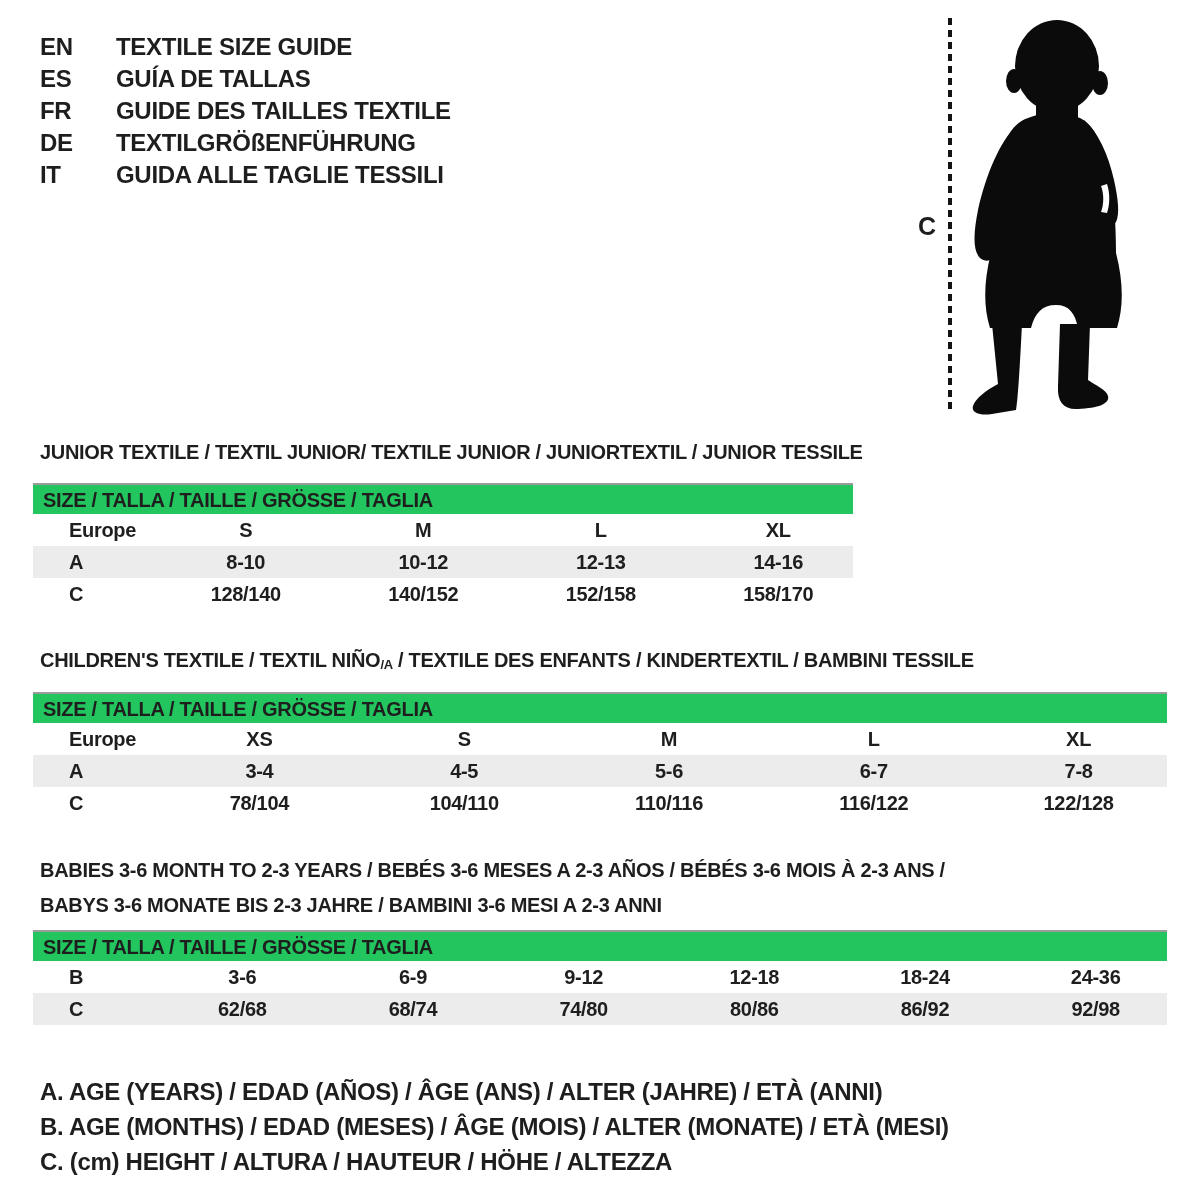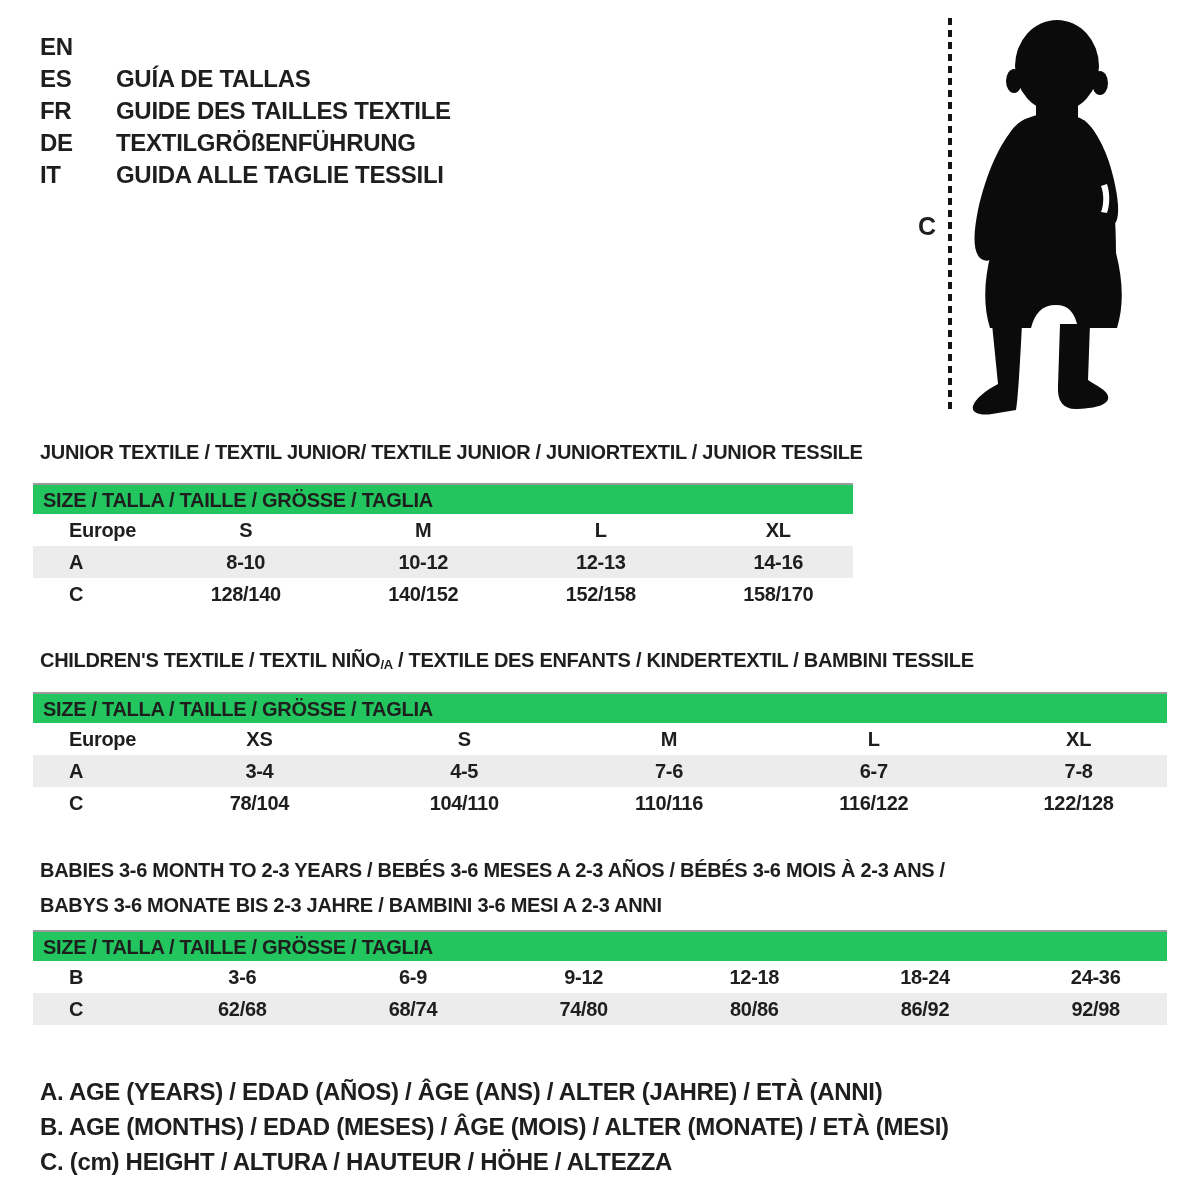--- a/index.html
+++ b/index.html
@@ -42,20 +42,21 @@
   .legend{position:absolute;left:40px;top:1074px;font-size:24px;line-height:35px;}
 </style>
 </head>
 <body>
 
 <div class="canvas">
 
   <div class="lang-block">
     <div class="lang-line">
       <span class="lang-code">EN</span>
+      <span class="lang-label">TEXTILE SIZE GUIDE</span>
     </div>
     <div class="lang-line">
       <span class="lang-code">ES</span>
       <span class="lang-label">GUÍA DE TALLAS</span>
     </div>
     <div class="lang-line">
       <span class="lang-code">FR</span>
       <span class="lang-label">GUIDE DES TAILLES TEXTILE</span>
     </div>
     <div class="lang-line">
@@ -123,21 +124,21 @@
       <div class="cell">XS</div>
       <div class="cell">S</div>
       <div class="cell">M</div>
       <div class="cell">L</div>
       <div class="cell">XL</div>
     </div>
     <div class="t-row cols5 alt">
       <div class="cell rowlabel">A</div>
       <div class="cell">3-4</div>
       <div class="cell">4-5</div>
-      <div class="cell">7-6</div>
+      <div class="cell">5-6</div>
       <div class="cell">6-7</div>
       <div class="cell">7-8</div>
     </div>
     <div class="t-row cols5">
       <div class="cell rowlabel">C</div>
       <div class="cell">78/104</div>
       <div class="cell">104/110</div>
       <div class="cell">110/116</div>
       <div class="cell">116/122</div>
       <div class="cell">122/128</div>

